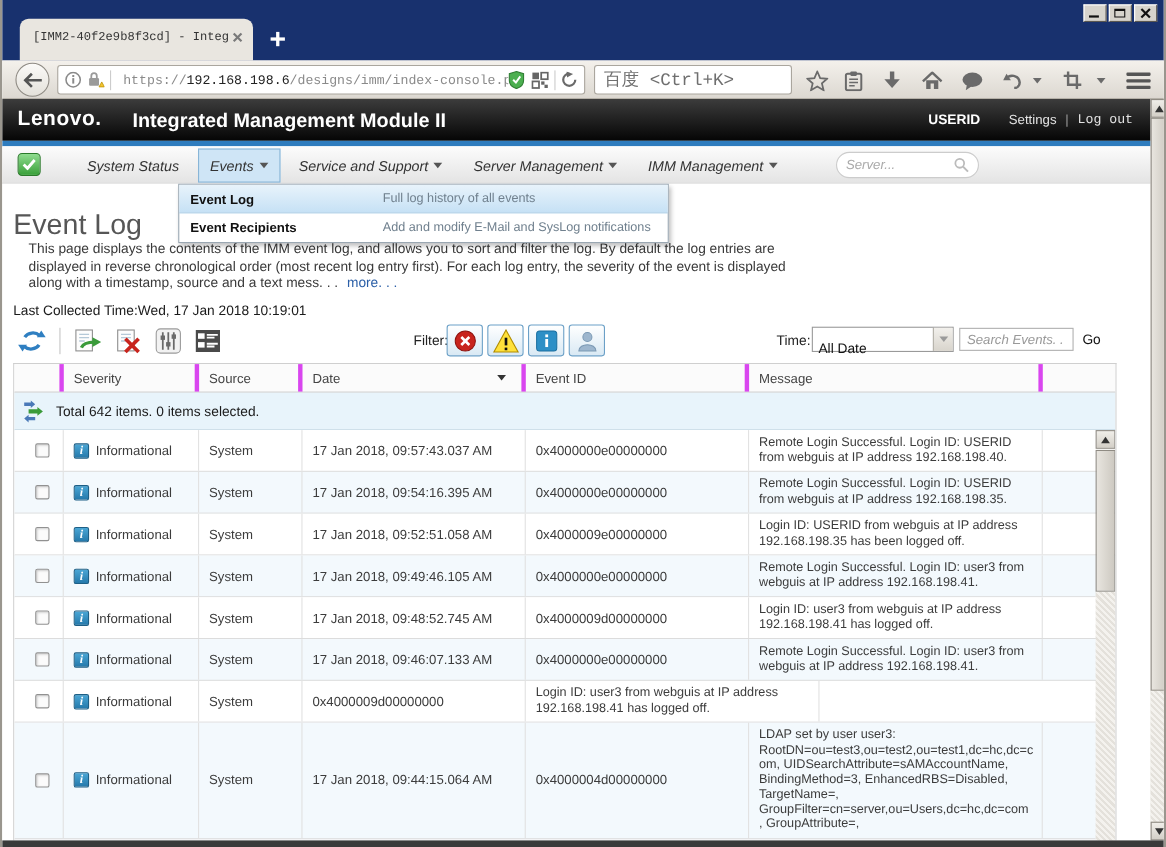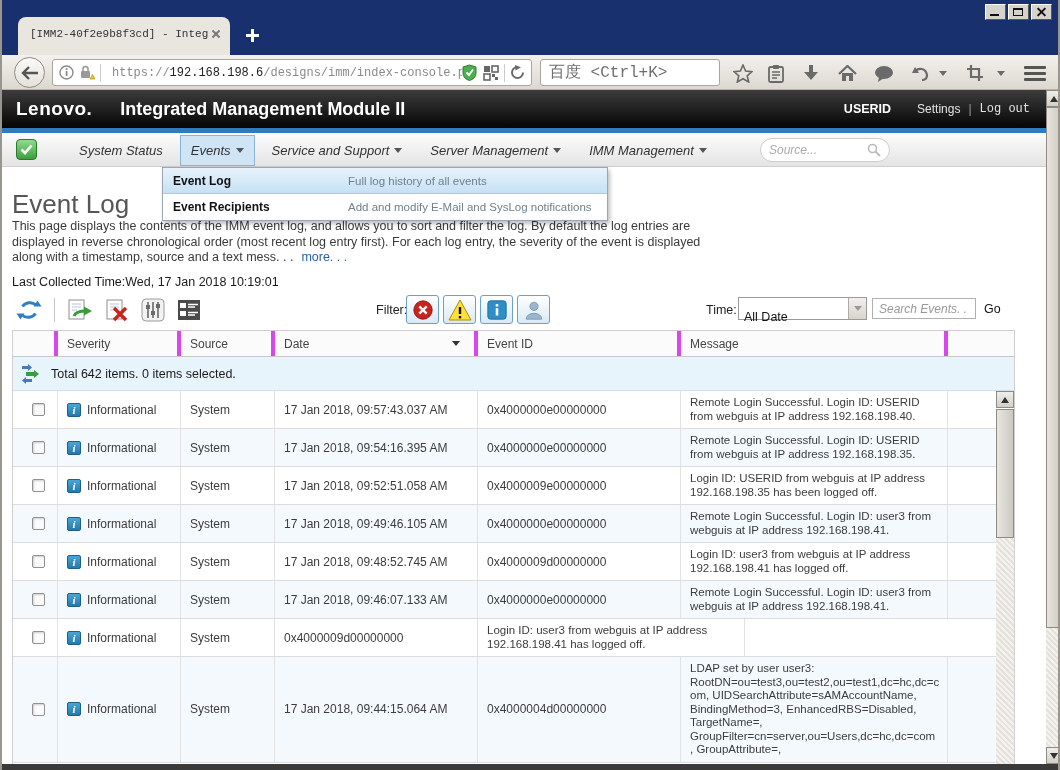--- a/index.html
+++ b/index.html
@@ -69,21 +69,21 @@
   .dropdown{position:absolute;left:160px;top:167px;width:446px;background:#fff;
     border:1px solid #9aa7b2;box-shadow:2px 3px 4px rgba(0,0,0,.25);z-index:50;}
   .dd-item{display:flex;align-items:center;height:26px;border-bottom:1px solid #d9d9d9;cursor:pointer;}
   .dd-item:last-child{border-bottom:none;}
   .dd-item.hl{background:linear-gradient(#e8f3fb,#c6e1f5);border-bottom:1px solid #a9cce6;}
   .dd-label{width:185px;padding-left:10px;font-size:12px;font-weight:bold;color:#111;}
   .dd-desc{font-size:11.5px;color:#70808e;}
   
   .content{position:absolute;left:0;top:167px;width:1044px;height:597px;background:#fff;}
   .pg-title{position:absolute;left:10px;top:22px;font-size:26px;color:#565656;}
-  .pg-desc{position:absolute;left:10px;top:52px;width:706px;font-size:12.5px;line-height:15.5px;color:#3a3a3a;}
+  .pg-desc{position:absolute;left:24px;top:52px;width:706px;font-size:12.5px;line-height:15.5px;color:#3a3a3a;}
   .morelink{color:#2b5fa7;margin-left:8px;cursor:pointer;}
   .lastcol{position:absolute;left:10px;top:108px;font-size:12.5px;color:#1a1a1a;}
   
   .actrow{position:absolute;left:0;top:127px;width:100%;height:36px;}
   .act-ic{position:absolute;top:2px;width:30px;height:28px;display:flex;align-items:center;justify-content:center;cursor:pointer;}
   .vsep{position:absolute;top:4px;width:1px;height:24px;background:#c6c6c6;}
   .lbl{position:absolute;font-size:12.5px;color:#222;top:9px;}
   .fbtn{position:absolute;top:1px;width:33px;height:29px;border:1px solid #6ba0c7;border-radius:3px;
     background:linear-gradient(#ffffff,#d9e9f4);display:flex;align-items:center;justify-content:center;cursor:pointer;}
   .timesel{position:absolute;left:736px;top:3px;width:129px;height:23px;border:1px solid #9a9a9a;background:#fff;cursor:pointer;}
@@ -295,21 +295,21 @@
         <div class="nav-item">
     <span>Server Management</span>
     <span class="nav-caret"></span>
   </div>
         <div class="nav-item">
     <span>IMM Management</span>
     <span class="nav-caret"></span>
   </div>
       </div>
     <div class="navsearch">
-      <span class="ph">Source...</span>
+      <span class="ph">Server...</span>
       <svg width="14" height="14" viewBox="0 0 14 14">
           <circle cx="5.5" cy="5.5" r="4" fill="none" stroke="#bbb" stroke-width="1.6"></circle>
           <path d="M8.5 8.5 L13 13" stroke="#bbb" stroke-width="1.8"></path>
         </svg>
     </div>
   </div>
 
   <div class="dropdown">
       <div class="dd-item hl">
     <span class="dd-label">Event Log</span>

